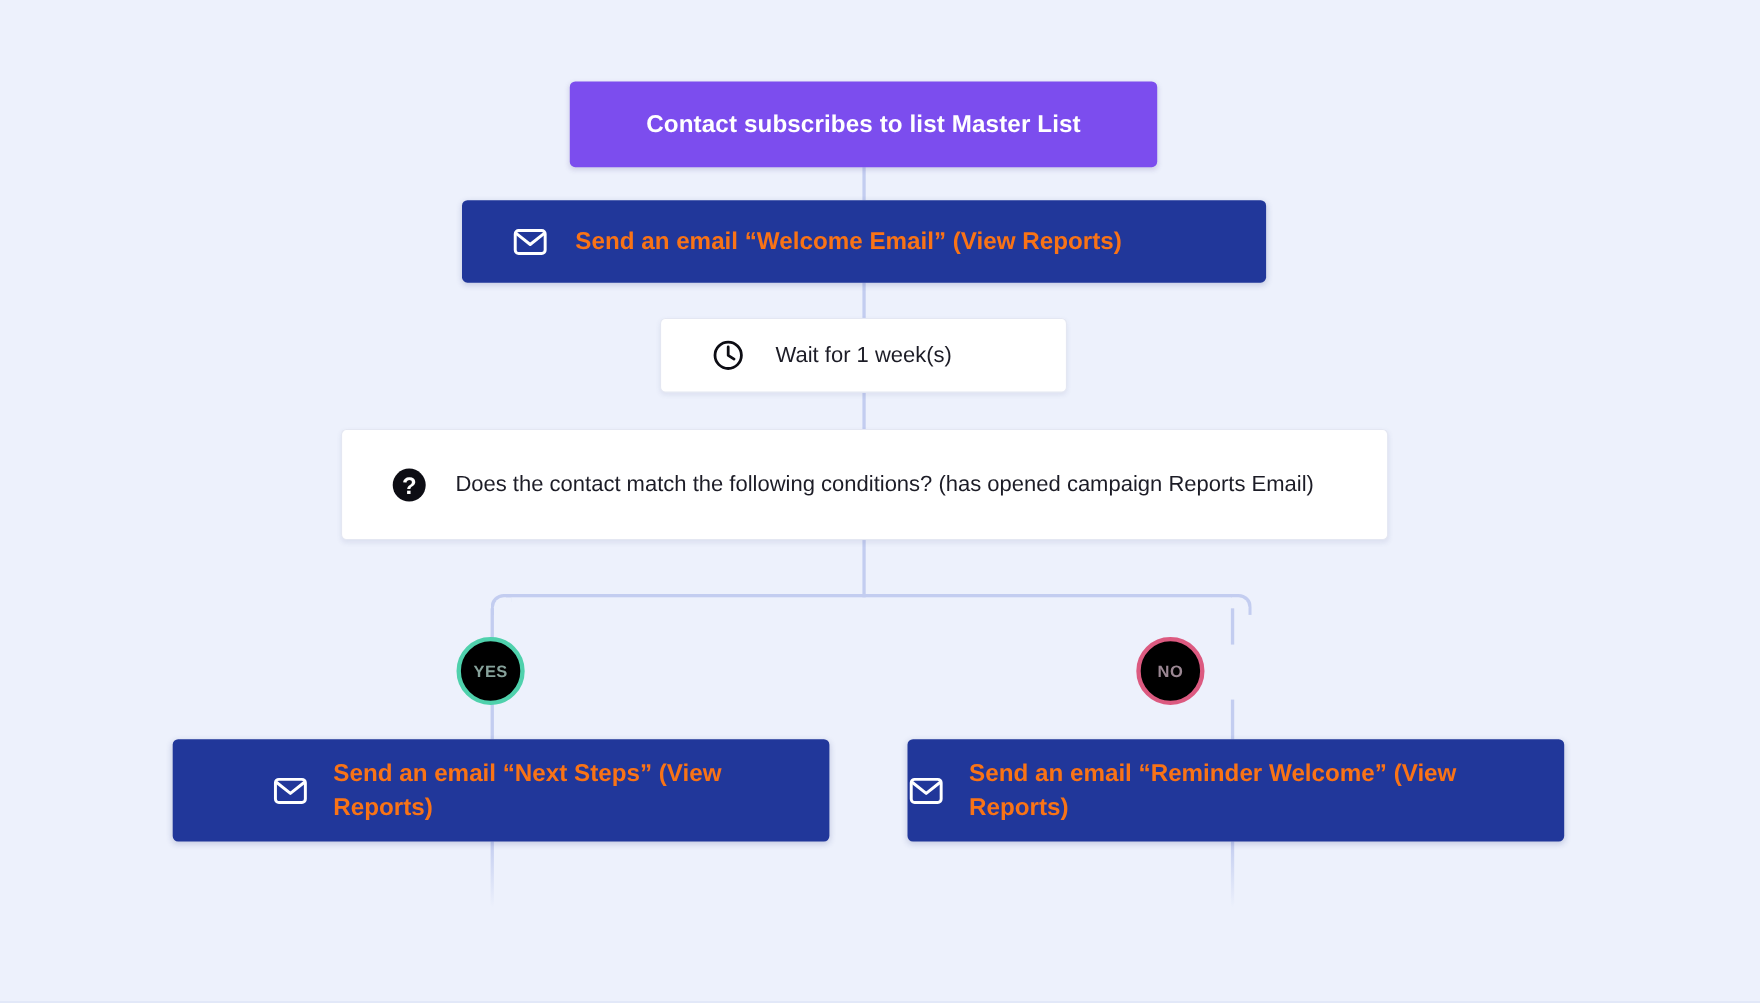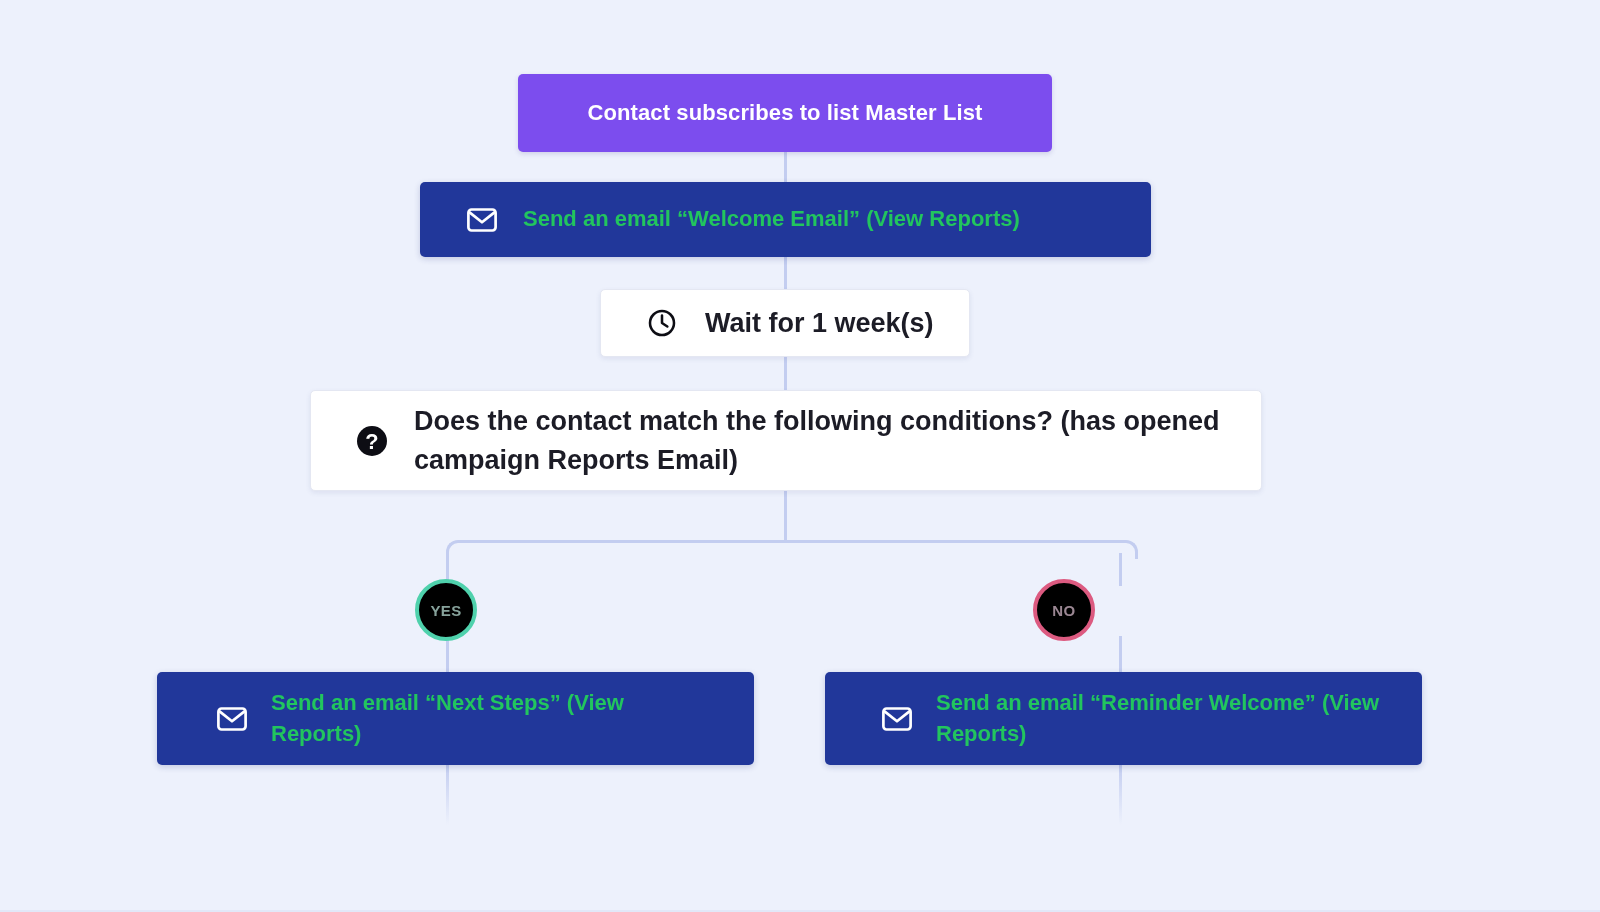--- a/index.html
+++ b/index.html
@@ -74,38 +74,38 @@
     box-shadow: 0 2px 5px rgba(70, 60, 140, 0.18);
   }
   .node-start .node-text {
     font-size: 22px;
     font-weight: bold;
     letter-spacing: 0.1px;
   }
 
   .node-email {
     background: #21379a;
-    color: #22c55e;
+    color: #f97316;
     box-shadow: 0 2px 6px rgba(30, 45, 120, 0.20);
   }
   .node-email .node-text {
     font-size: 22px;
     font-weight: bold;
     line-height: 1.38;
   }
 
   .node-white {
     background: #ffffff;
     color: #1c1c26;
     border: 1px solid #e4e7f2;
     box-shadow: 0 2px 5px rgba(70, 80, 140, 0.10);
   }
   .node-white .node-text {
-    font-size: 27px;
-    font-weight: bold;
+    font-size: 20px;
+    font-weight: normal;
     line-height: 1.42;
   }
 
   .icon-slot {
     flex: 0 0 auto;
     display: flex;
     align-items: center;
     justify-content: center;
   }
 
@@ -193,31 +193,31 @@
     <span class="node-text" style="margin-left:24px;">Does the contact match the following conditions? (has opened campaign Reports Email)</span>
   </div>
 
   <div class="badge badge-yes" style="left:415px; top:579px; width:62px; height:62px;">
     <span>YES</span>
   </div>
   <div class="badge badge-no" style="left:1033px; top:579px; width:62px; height:62px;">
     <span>NO</span>
   </div>
 
-  <div class="node node-email" style="left:157px; top:672px; width:597px; height:93px; padding-left:58px;">
+  <div class="node node-email" style="left:157px; top:672px; width:597px; height:93px; padding-left:90px;">
     <span class="icon-slot">
       <svg width="34" height="34" viewBox="0 0 24 24" fill="none" stroke="#ffffff" stroke-width="1.9" stroke-linecap="round" stroke-linejoin="round">
         <rect x="2.4" y="4.6" width="19.2" height="14.8" rx="2.2"></rect>
         <polyline points="3.2,6.6 12,13.6 20.8,6.6"></polyline>
       </svg>
     </span>
     <span class="node-text" style="margin-left:22px; max-width:430px;">Send an email “Next Steps” (View Reports)</span>
   </div>
 
-  <div class="node node-email" style="left:825px; top:672px; width:597px; height:93px; padding-left:55px;">
+  <div class="node node-email" style="left:825px; top:672px; width:597px; height:93px; ">
     <span class="icon-slot">
       <svg width="34" height="34" viewBox="0 0 24 24" fill="none" stroke="#ffffff" stroke-width="1.9" stroke-linecap="round" stroke-linejoin="round">
         <rect x="2.4" y="4.6" width="19.2" height="14.8" rx="2.2"></rect>
         <polyline points="3.2,6.6 12,13.6 20.8,6.6"></polyline>
       </svg>
     </span>
     <span class="node-text" style="margin-left:22px; max-width:470px;">Send an email “Reminder Welcome” (View Reports)</span>
   </div>
 
   <div class="bottom-rule"></div>

